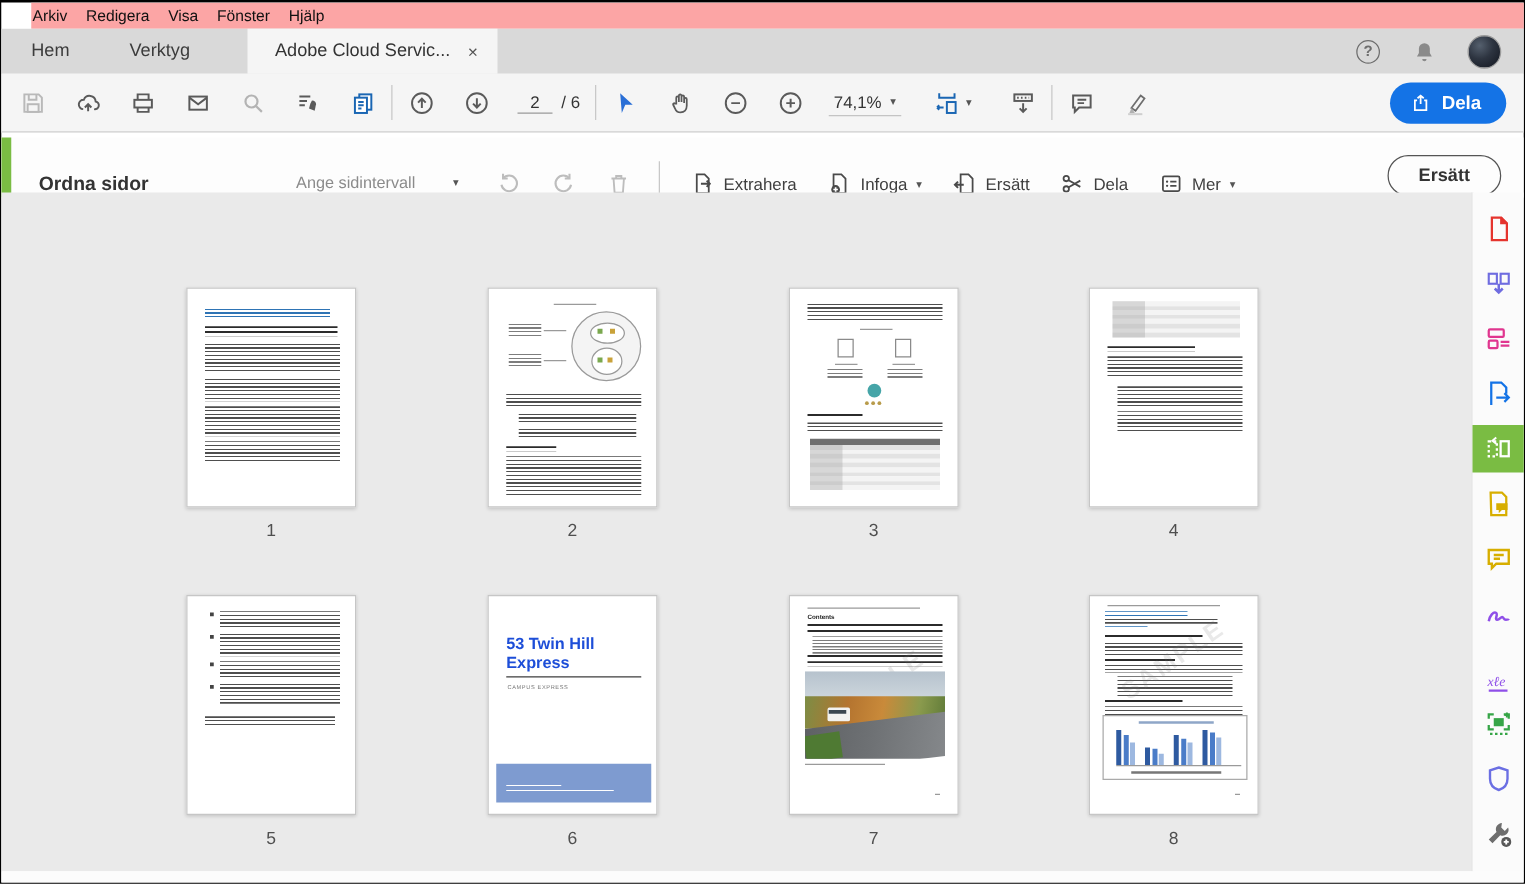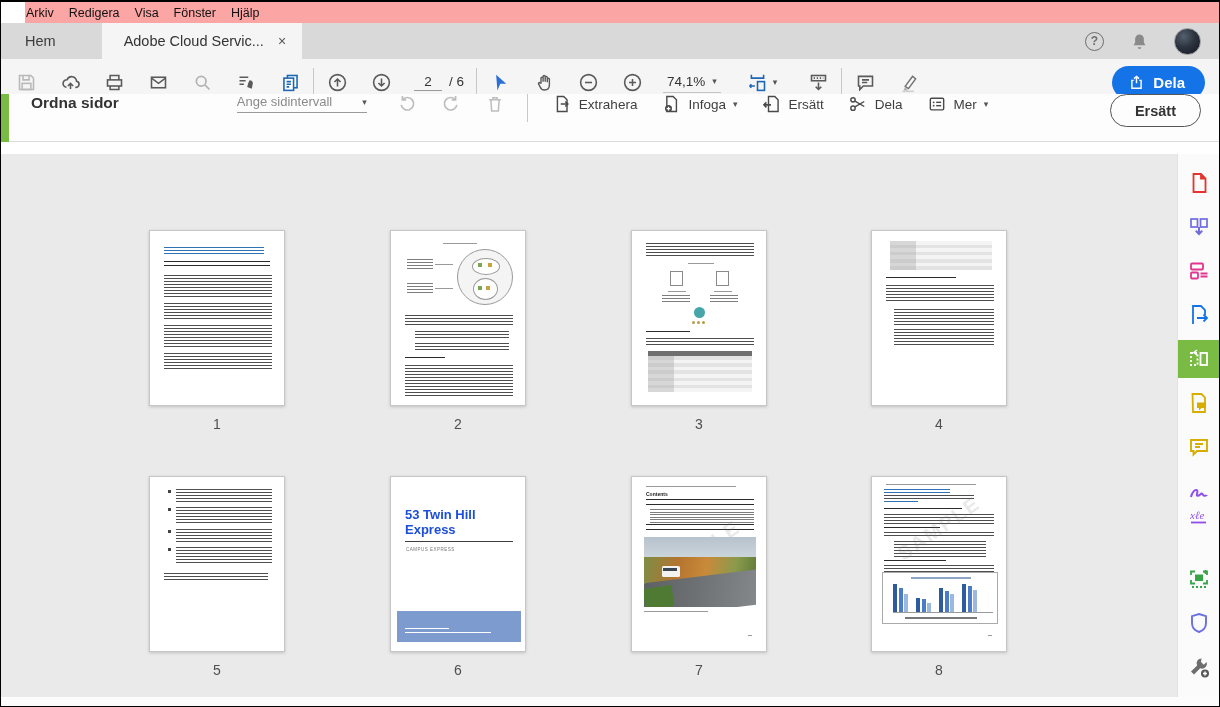--- a/index.html
+++ b/index.html
@@ -26,21 +26,21 @@
   .tsep { width:1px; height:28px; background:#c8c8c8; margin:0 12px; flex:0 0 auto; }
   .gap24 { margin-left:22px; }
   #page-box { margin-left:22px; display:flex; align-items:baseline; gap:7px; font-size:13.5px; color:#333; }
   #page-input { width:28px; text-align:center; border-bottom:1px solid #9a9a9a; padding-bottom:1px; }
   #zoom-ctrl { margin-left:20px; display:flex; align-items:center; gap:7px; font-size:13.5px; color:#333; border-bottom:1px solid #c4c4c4; padding:2px 4px 3px; }
   .caret { font-size:9px; color:#555; }
   #share-btn { margin-left:auto; background:#1473e6; color:#fff; border:none; border-radius:17px; height:33px; padding:0 20px 0 16px; font-size:15px; font-weight:bold; display:flex; align-items:center; gap:8px; cursor:pointer; font-family:"Liberation Sans",sans-serif; }
   #share-btn svg { width:17px; height:17px; }
 
   
-  #orgbar { position:absolute; left:0; top:92px; width:100%; height:48px; background:#fdfdfd; border-bottom:1px solid #dcdcdc; display:flex; align-items:flex-start; }
+  #orgbar { position:absolute; left:0; top:108px; width:100%; height:48px; background:#fdfdfd; border-bottom:1px solid #dcdcdc; display:flex; align-items:flex-end; }
   #org-accent { position:absolute; left:0; top:0; width:8px; height:48px; background:#7abc43; }
   #org-title { margin-left:30px; font-size:15.5px; font-weight:bold; color:#333; }
   #range-ctrl { margin-left:118px; width:130px; display:flex; align-items:center; justify-content:space-between; border-bottom:1px solid #9a9a9a; padding-bottom:3px; font-size:13px; color:#8b8b8b; }
   .obtn { display:flex; align-items:center; gap:7px; font-size:13.5px; color:#3f3f3f; margin-left:24px; cursor:pointer; }
   .obtn svg { width:20px; height:20px; }
   .obtn.disabled { color:#bdbdbd; }
   .osep { width:1px; height:28px; background:#c8c8c8; margin-left:22px; }
   #close-btn { margin-left:auto; margin-right:18px; border:1.5px solid #555; border-radius:17px; background:transparent; height:33px; padding:0 24px; font-size:14.5px; font-weight:bold; color:#333; cursor:pointer; font-family:"Liberation Sans",sans-serif; }
 
   
@@ -113,20 +113,21 @@
   <div id="menubar">
     <span class="menu-item">Arkiv</span>
     <span class="menu-item">Redigera</span>
     <span class="menu-item">Visa</span>
     <span class="menu-item">Fönster</span>
     <span class="menu-item">Hjälp</span>
   </div>
 
   <div id="tabbar">
     <div class="tab-plain">Hem</div>
+    <div class="tab-plain">Verktyg</div>
     <div class="tab-active">
       <span>Adobe Cloud Servic...</span>
       <span class="tab-close">×</span>
     </div>
     <div id="tab-right">
       <div class="help-circle">?</div>
       <span class="tbtn">
         <svg viewBox="0 0 24 24">
             <path d="M12 4a5 5 0 0 1 5 5v4l1.8 3.2H5.2L7 13V9a5 5 0 0 1 5-5z" fill="#8a8a8a"></path>
             <path d="M10 18.5a2 2 0 0 0 4 0z" fill="#8a8a8a"></path>
@@ -560,21 +561,21 @@
       <svg viewBox="0 0 24 24" fill="none" stroke="#d7ae00" stroke-width="1.9">
           <path d="M4 5h16v11H10l-3.5 3.5V16H4z"></path>
           <path d="M8 9h8M8 12h5"></path>
         </svg>
     </div>
     <div class="stool" style="top:318px">
       <svg viewBox="0 0 24 24" fill="none" stroke="#8f4fe8" stroke-width="2">
           <path d="M4 18c.8-4.5 3.8-7.8 5.8-6.8s-1.3 5.3.7 5.6 3-2.3 4.2-2.3 1 2.3 3 2.3 2.3-.8 2.3-.8"></path>
         </svg>
     </div>
-    <div class="stool" style="top:344px">
+    <div class="stool" style="top:374px">
       <svg viewBox="0 0 24 24">
           <text x="3" y="14" font-size="11" font-style="italic" fill="#8f4fe8" font-family="Liberation Serif, serif">xℓe</text>
           <path d="M4 17.5h15" stroke="#8f4fe8" stroke-width="1.8"></path>
         </svg>
     </div>
     <div class="stool" style="top:406px">
       <svg viewBox="0 0 24 24" fill="none" stroke="#36a547" stroke-width="1.8">
           <path d="M4 8V4.5h4M20 8V4.5h-4M4 13v3.5h4M20 13v3.5h-4"></path>
           <rect x="8" y="7.5" width="8" height="6.5" fill="#36a547" stroke="none"></rect>
           <path d="M5 20h14" stroke-dasharray="2 2"></path>

